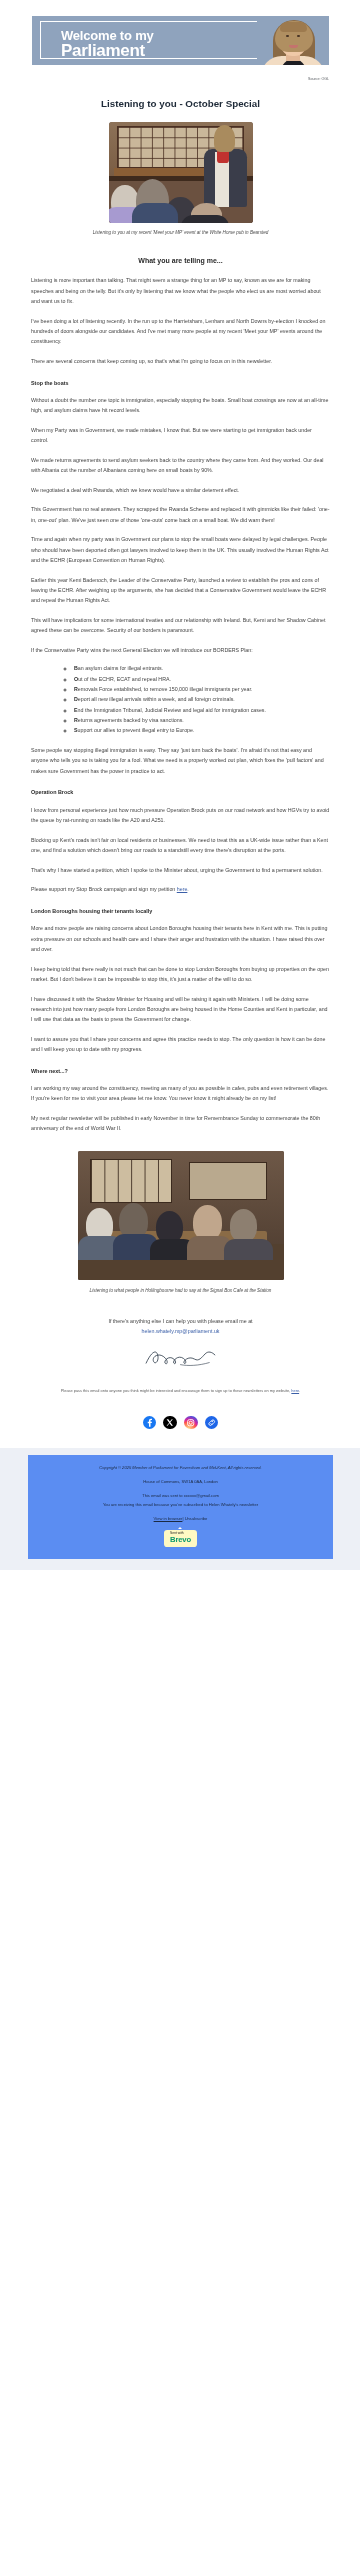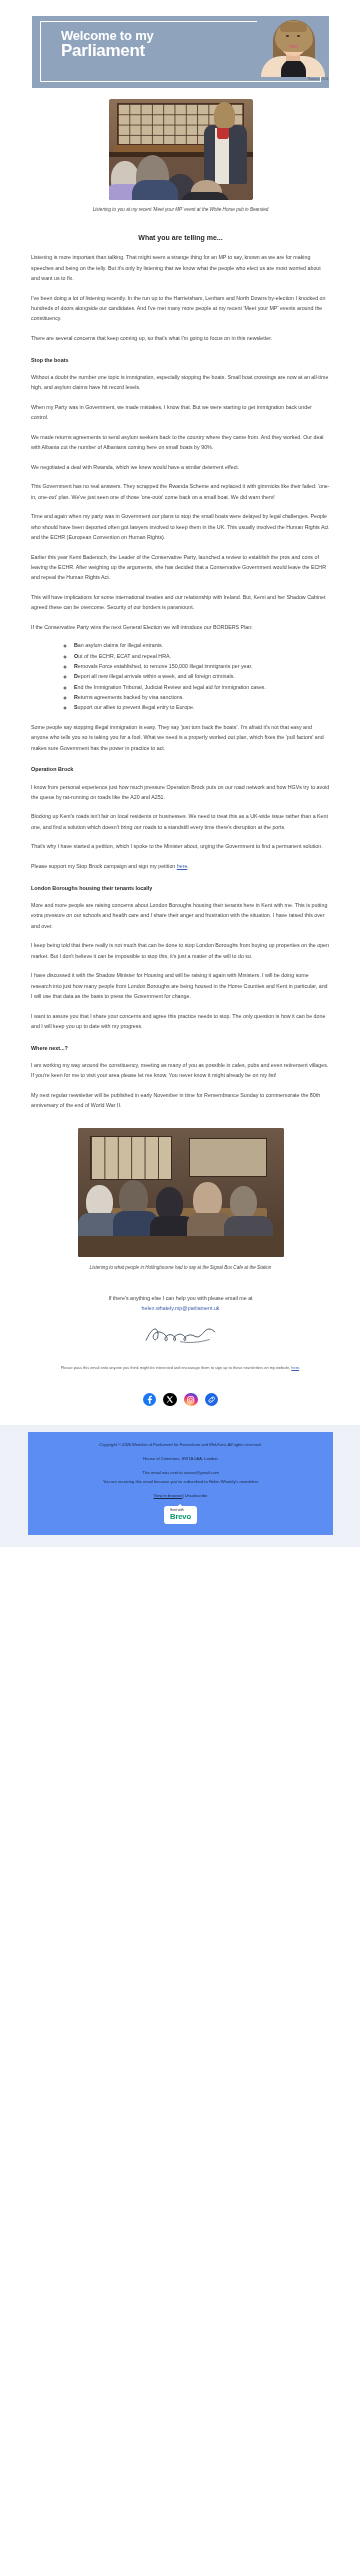--- a/index.html
+++ b/index.html
@@ -10,21 +10,21 @@
     font-family:"Liberation Sans", sans-serif;
     color:#3c3c3c;
     -webkit-font-smoothing:antialiased;
   }
   .page { width:361px; margin:0 auto; background:#ffffff; position:relative; }
 
   
   .hero-wrap { padding:15.5px 32px 0 32px; position:relative; }
   .hero {
     position:relative;
-    height:72px;
+    height:49px;
     background:#8fa3bd;
     overflow:hidden;
   }
   .hero-inner-border {
     position:absolute;
     left:8.2px; top:5.2px; right:8.2px; bottom:5.2px;
     border:1px solid #ffffff;
   }
   .hero-text {
     position:absolute;
@@ -261,21 +261,21 @@
     color:#1b2a44;
   }
   .f-copy { font-size:4.1px; font-style:italic; line-height:1.6; }
   .f-line { font-size:4.1px; line-height:1.7; margin-top:7.2px; }
   .f-links { font-size:4.1px; margin-top:7.2px; }
   .f-links a { color:#1b2a44; }
   .f-links a.vib { text-decoration:underline; }
   .f-links a.unsub { text-decoration:none; }
   .brevo {
     display:inline-block; margin-top:8.2px;
-    background:#ffffff; border-radius:3.1px;
+    background:#fef9c3; border-radius:3.1px;
     padding:2.6px 6.2px 3.1px 6.2px; position:relative;
   }
   .brevo .bv-top { font-size:3.3px; color:#1b1b1b; line-height:1.2; text-align:left; }
   .brevo .bv-name { font-size:7.7px; font-weight:bold; color:#0b996e; line-height:1.05; letter-spacing:-0.2px; }
   .brevo:after {
     content:""; position:absolute; left:50%; top:-2.6px; margin-left:-2.6px;
     border-left:2.6px solid transparent; border-right:2.6px solid transparent;
     border-bottom:2.6px solid #ffffff;
   }
 </style>
@@ -301,20 +301,21 @@
         <div class="hp-hair-light"></div>
         <div class="hp-fringe"></div>
         <div class="hp-eye l"></div>
         <div class="hp-eye r"></div>
         <div class="hp-smile"></div>
       </div>
     </div>
     <div class="hero-source">Source: OGL</div>
   </div>
 
+  <div class="title">Listening to you - October Special</div>
 
   <div class="photo-frame">
     <div class="pub-wall"></div>
     <div class="pub-window"></div>
     <div class="pub-sill"></div>
     <div class="pub-beam"></div>
     <div class="pub-floor"></div>
     <div class="mp-figure">
       <div class="mp-coat"></div>
       <div class="mp-white"></div>

